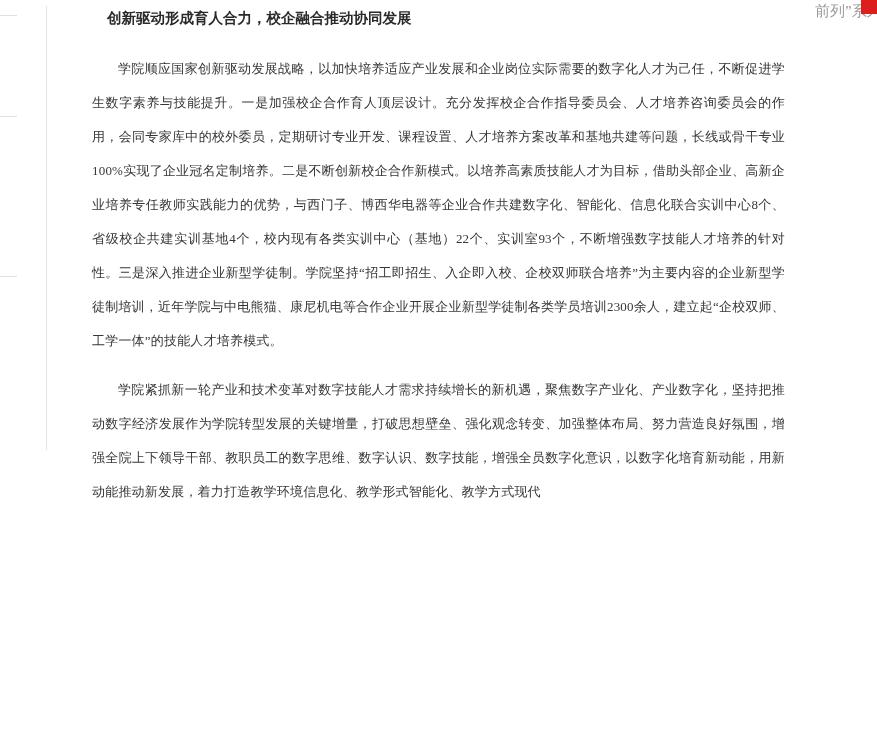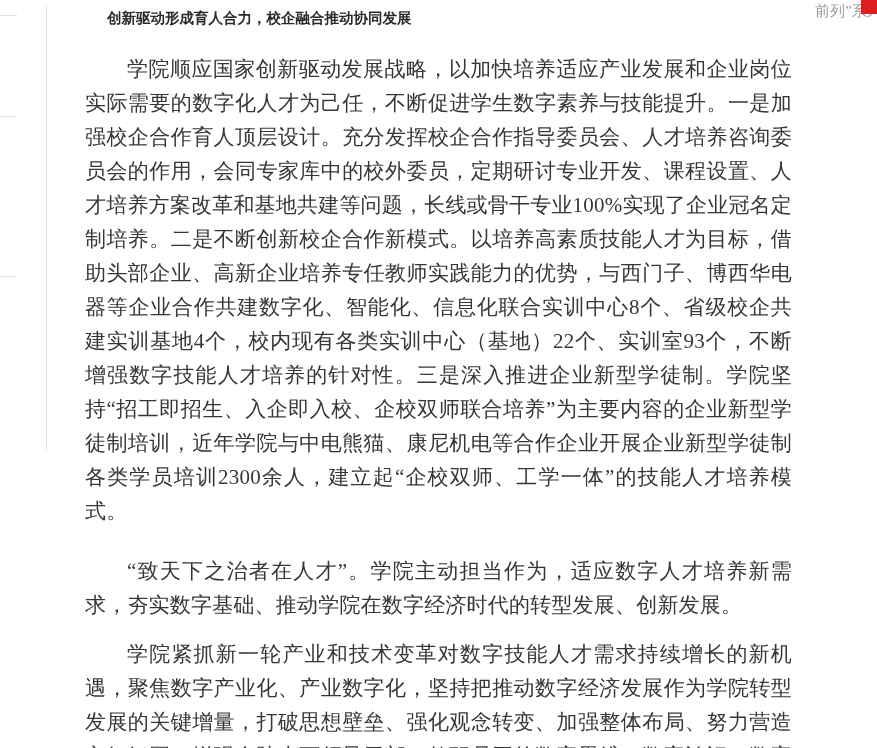--- a/index.html
+++ b/index.html
@@ -47,22 +47,22 @@
     margin: 0 0 0 22px;
     font-size: 14.5px;
     line-height: 15px;
     font-weight: bold;
     color: #2a2a2a;
     letter-spacing: 0;
   }
   .content h3.h1 { margin-top: 11px; }
   .content h3.h2 { margin-top: 8px; }
   .content p {
-    margin: 0;
-    font-size: 21px;
+    margin: 7px;
+    font-size: 13px;
     line-height: 34px;
     text-align: justify;
     text-indent: 2em;
     letter-spacing: 0.2px;
     color: #363636;
   }
   .content p.p1 { margin-top: 26px; }
   .content p.p2 { margin-top: 26px; }
   .content p.p3 { margin-top: 15px; }
 </style>
@@ -74,15 +74,14 @@
 <div class="edge-dash d3"></div>
 <div class="v-rule"></div>
 
 <div class="corner-note">前列”系列</div>
 
 <div class="red-marker"></div>
 
 <div class="content">
   <h3 class="h1">创新驱动形成育人合力，校企融合推动协同发展</h3>
   <p class="p1">学院顺应国家创新驱动发展战略，以加快培养适应产业发展和企业岗位实际需要的数字化人才为己任，不断促进学生数字素养与技能提升。一是加强校企合作育人顶层设计。充分发挥校企合作指导委员会、人才培养咨询委员会的作用，会同专家库中的校外委员，定期研讨专业开发、课程设置、人才培养方案改革和基地共建等问题，长线或骨干专业100%实现了企业冠名定制培养。二是不断创新校企合作新模式。以培养高素质技能人才为目标，借助头部企业、高新企业培养专任教师实践能力的优势，与西门子、博西华电器等企业合作共建数字化、智能化、信息化联合实训中心8个、省级校企共建实训基地4个，校内现有各类实训中心（基地）22个、实训室93个，不断增强数字技能人才培养的针对性。三是深入推进企业新型学徒制。学院坚持“招工即招生、入企即入校、企校双师联合培养”为主要内容的企业新型学徒制培训，近年学院与中电熊猫、康尼机电等合作企业开展企业新型学徒制各类学员培训2300余人，建立起“企校双师、工学一体”的技能人才培养模式。</p>
-  <p class="p2">“致天下之治者在人才”。学院主动担当作为，适应数字人才培养新需求，夯实数字基础、推动学院在数字经济时代的转型发展、创新发展。</p>
   <p class="p3">学院紧抓新一轮产业和技术变革对数字技能人才需求持续增长的新机遇，聚焦数字产业化、产业数字化，坚持把推动数字经济发展作为学院转型发展的关键增量，打破思想壁垒、强化观念转变、加强整体布局、努力营造良好氛围，增强全院上下领导干部、教职员工的数字思维、数字认识、数字技能，增强全员数字化意识，以数字化培育新动能，用新动能推动新发展，着力打造教学环境信息化、教学形式智能化、教学方式现代</p>
 </div>
 
 </body></html>

